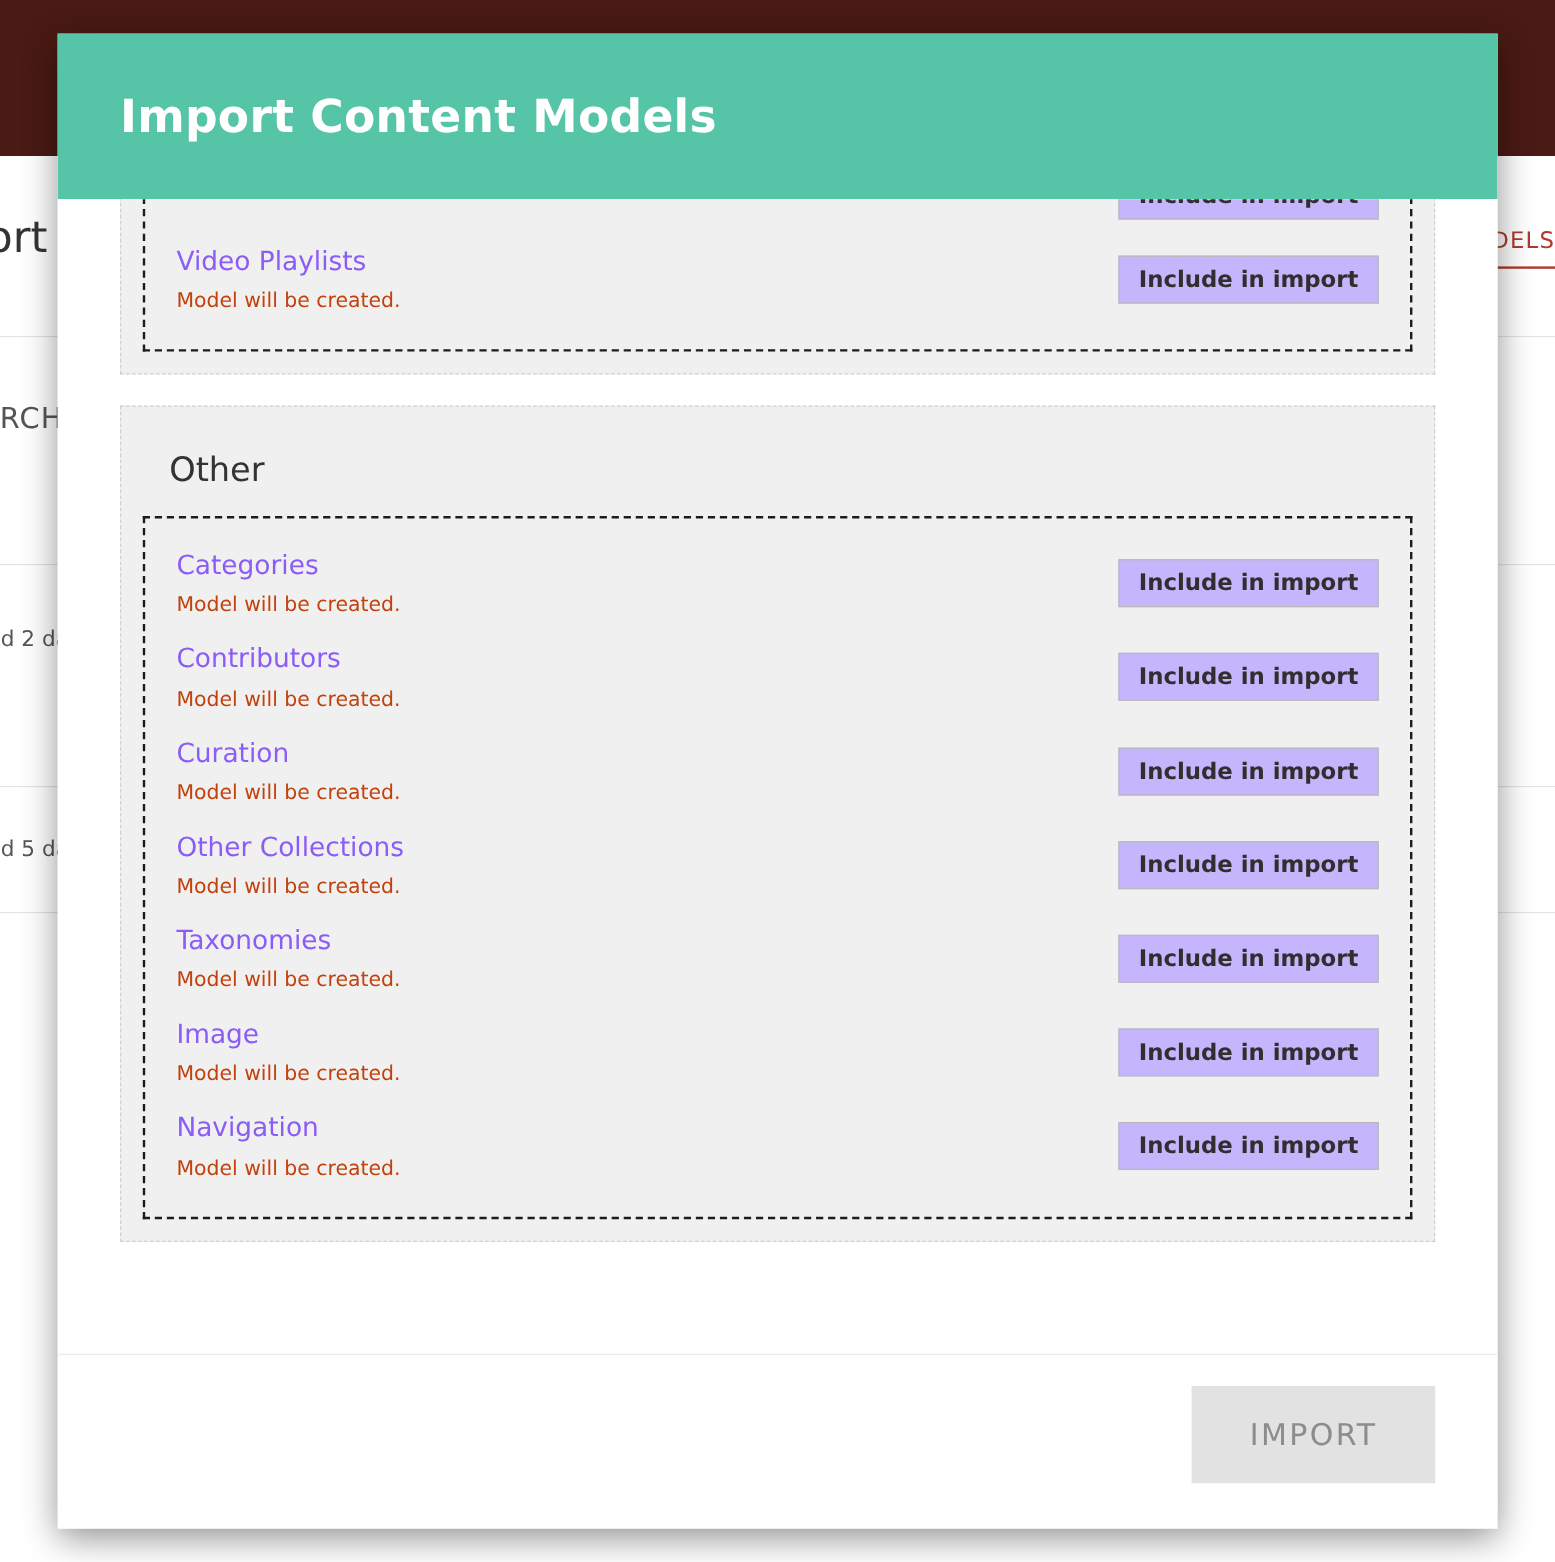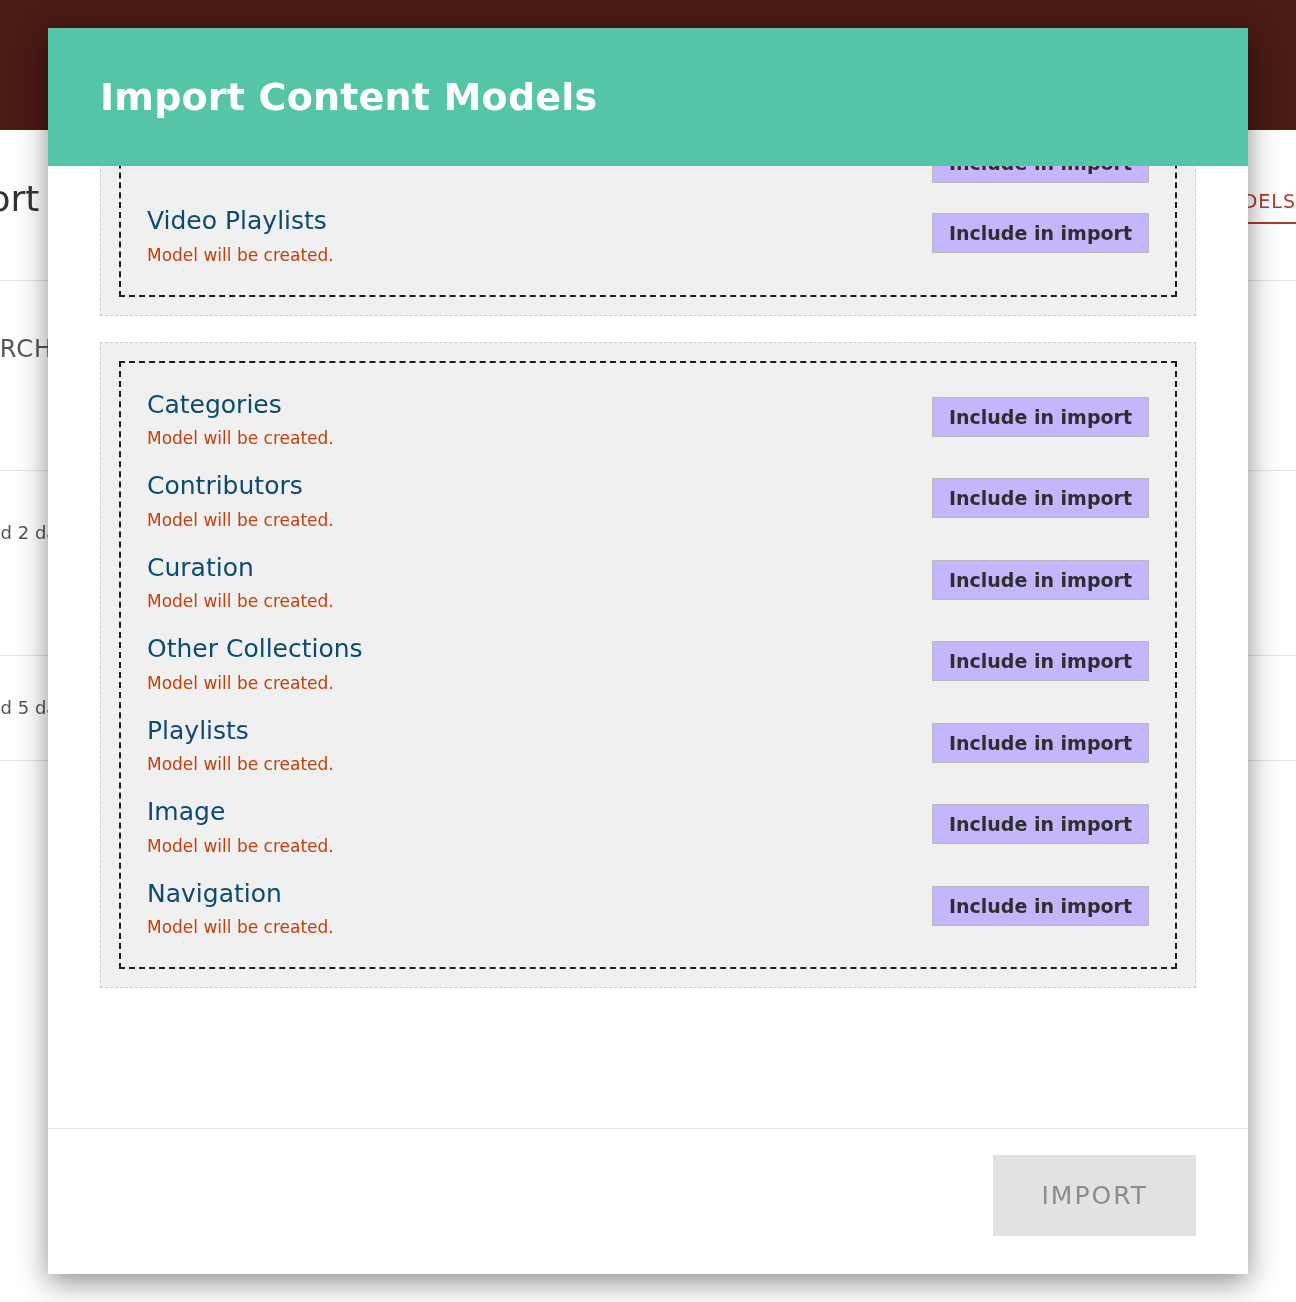--- a/index.html
+++ b/index.html
@@ -133,22 +133,22 @@
     background: #f0f0f0;
     padding: 14px 26px 20px 26px;
   }
   .item {
     display: flex;
     align-items: flex-start;
     justify-content: space-between;
     padding: 14px 0 10px 0;
   }
   .item-text .item-name {
-    font-size: 25px;
-    color: #0c4a6e;
+    font-size: 22px;
+    color: #8b5cf6;
     line-height: 1.1;
   }
   .item-text .item-status {
     font-size: 17px;
     color: #c2410c;
     margin-top: 10px;
   }
   .include-btn {
     flex: 0 0 auto;
     margin-top: 6px;
@@ -243,20 +243,21 @@
             <div class="item-name">Video Playlists</div>
             <div class="item-status">Model will be created.</div>
           </div>
           <button class="include-btn">Include in import</button>
         </div>
 
       </div>
     </div>
 
     <div class="group">
+      <div class="group-title">Other</div>
       <div class="items-box">
 
         <div class="item">
           <div class="item-text">
             <div class="item-name">Categories</div>
             <div class="item-status">Model will be created.</div>
           </div>
           <button class="include-btn">Include in import</button>
         </div>
 
@@ -279,21 +280,21 @@
         <div class="item">
           <div class="item-text">
             <div class="item-name">Other Collections</div>
             <div class="item-status">Model will be created.</div>
           </div>
           <button class="include-btn">Include in import</button>
         </div>
 
         <div class="item">
           <div class="item-text">
-            <div class="item-name">Playlists</div>
+            <div class="item-name">Taxonomies</div>
             <div class="item-status">Model will be created.</div>
           </div>
           <button class="include-btn">Include in import</button>
         </div>
 
         <div class="item">
           <div class="item-text">
             <div class="item-name">Image</div>
             <div class="item-status">Model will be created.</div>
           </div>

